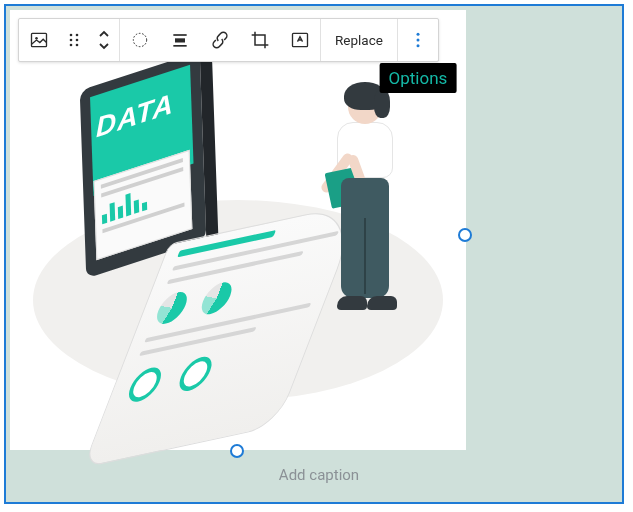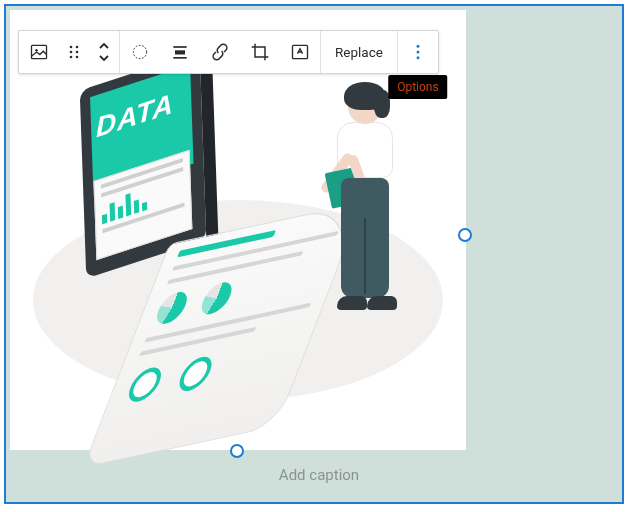--- a/index.html
+++ b/index.html
@@ -190,21 +190,21 @@
     position: absolute;
     left: 0; right: 0;
     top: 460px;
     text-align: center;
     color: #8b9196;
     font-size: 15px;
     padding-left: 10px;
   }
   .toolbar {
     position: absolute;
-    top: 24px; left: 12px;
+    top: 12px; left: 12px;
     background: #fff;
     border: 1px solid #d4d4d4;
     border-radius: 2px;
     box-shadow: 0 1px 3px rgba(0,0,0,0.12);
     display: flex;
     align-items: stretch;
     height: 44px;
   }
   .tb-btn {
     width: 40px;
@@ -220,22 +220,22 @@
     padding: 0 14px;
     font-size: 13.5px;
   }
   .tb-sep { width: 1px; background: #e1e1e1; }
   .tb-btn.options { position: relative; }
   .tooltip {
     position: absolute;
     top: 44px; left: 50%;
     transform: translateX(-50%);
     background: #000;
-    color: #c2410c;
-    font-size: 12px;
+    color: #14b8a6;
+    font-size: 17px;
     padding: 5px 9px;
     border-radius: 2px;
     white-space: nowrap;
   }
   svg { display: block; }
 </style>
 </head>
 <body>
 
 <div class="outer">

